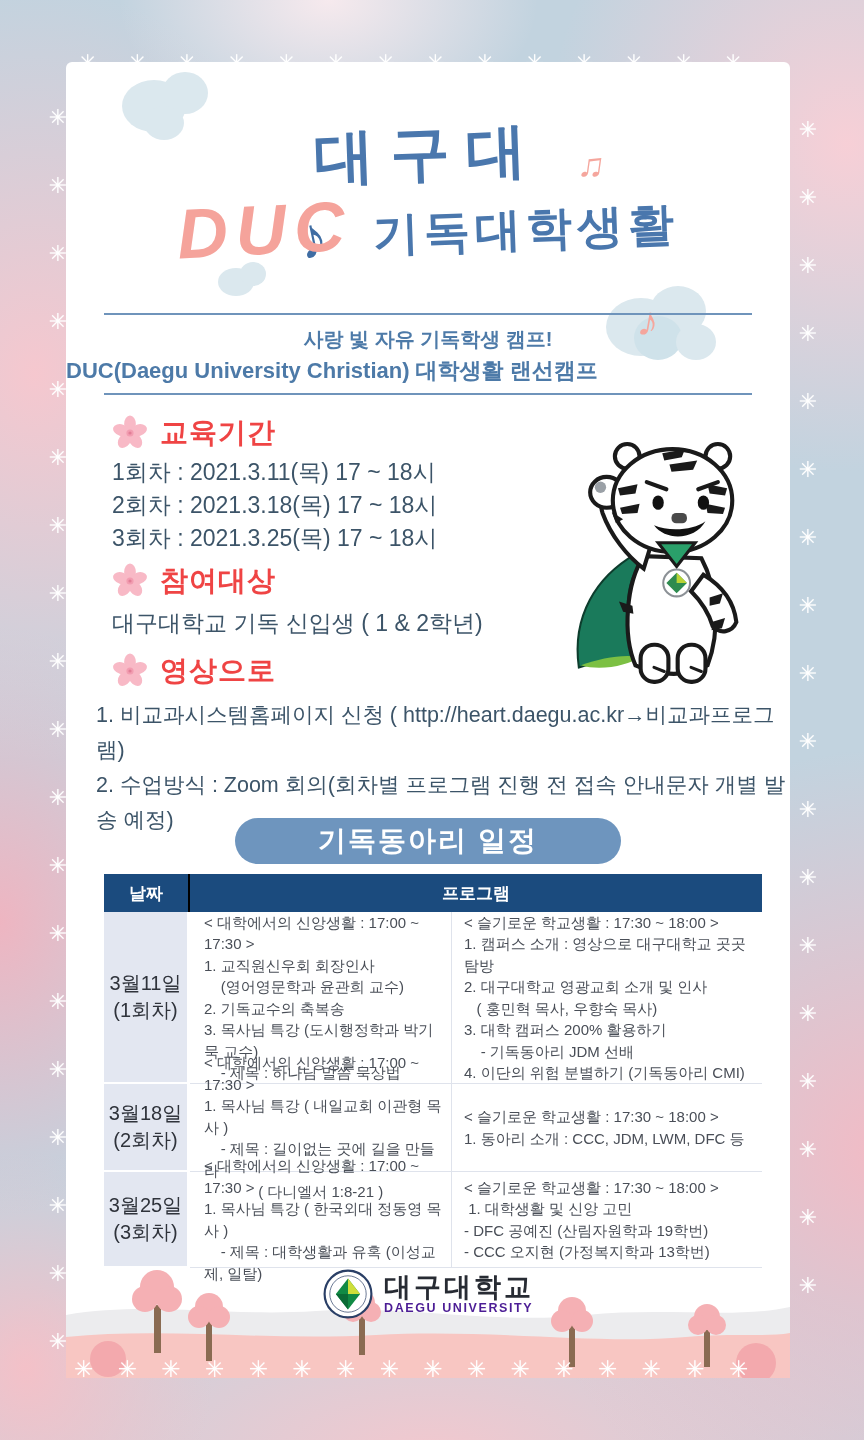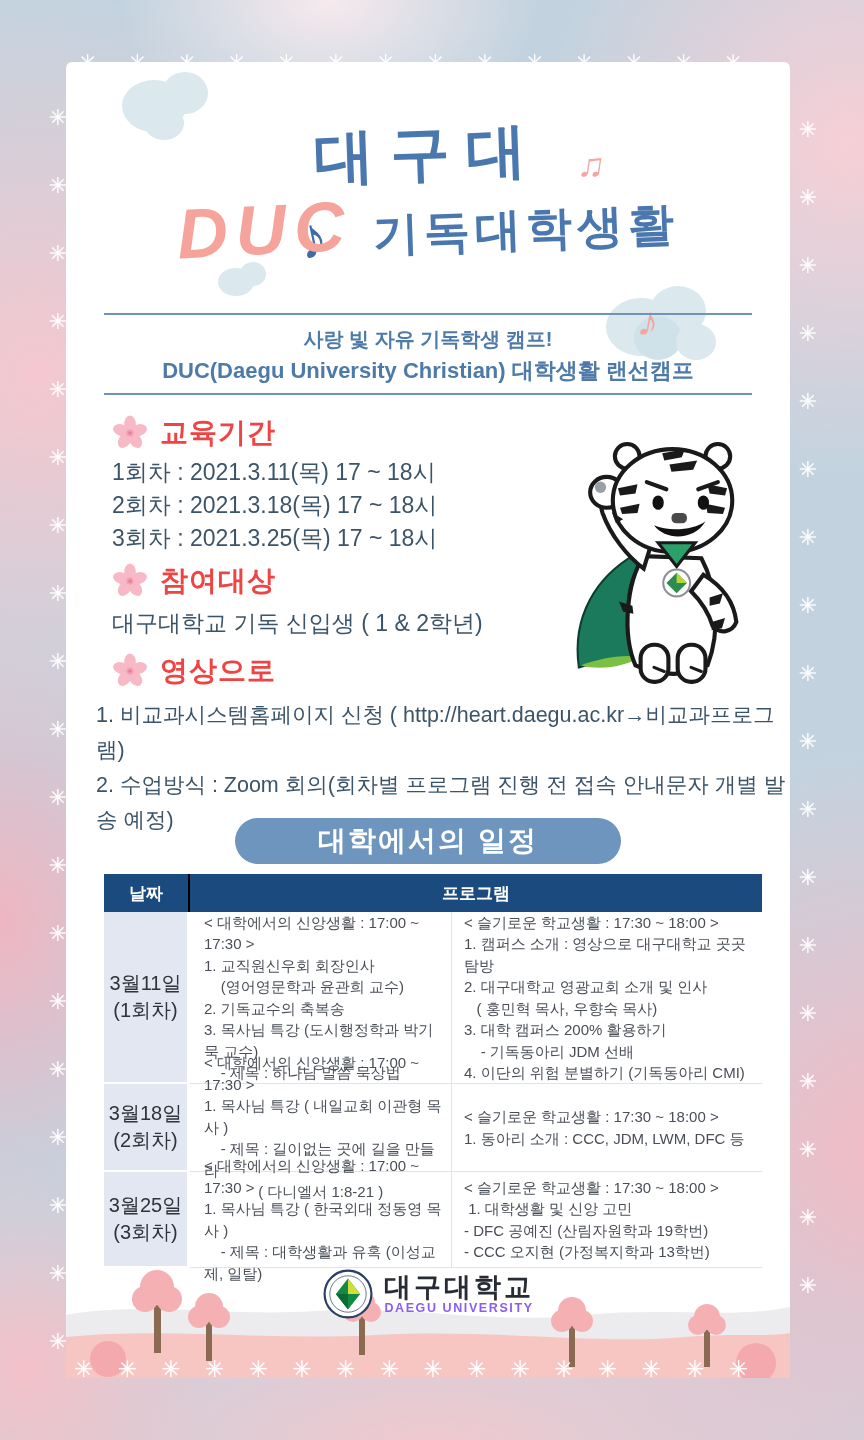--- a/index.html
+++ b/index.html
@@ -47,21 +47,21 @@
     color:#f5a39b;letter-spacing:8px;transform:rotate(-3deg);vertical-align:middle;
   }
   .title-rest{
     display:inline-block;font-size:46px;font-weight:bold;color:#4a77ad;
     letter-spacing:5px;margin-left:16px;transform:rotate(-2deg);vertical-align:middle;
   }
   .divider{position:absolute;left:38px;width:648px;height:0;border-top:2px solid #6f94bb;}
   .div-1{top:251px;} .div-2{top:331px;}
   .subtitle1{position:absolute;left:0;top:264px;width:100%;text-align:center;
     font-size:20px;font-weight:bold;color:#4d7aa8;}
-  .subtitle2{position:absolute;left:0;top:294px;width:100%;text-align:center;
+  .subtitle2{position:absolute;left:0;top:294px;width:100%;
     font-size:22px;font-weight:bold;color:#4d7aa8;}
 
   
   .section-head{position:absolute;display:flex;align-items:center;gap:12px;}
   .section-title{font-size:28px;font-weight:bold;color:#ef4444;letter-spacing:1px;}
   .sec-edu{left:46px;top:352px;}
   .sec-target{left:46px;top:500px;}
   .sec-apply{left:46px;top:590px;}
   .body-text{position:absolute;color:#3c5468;white-space:pre-wrap;}
   .edu-lines{left:46px;top:394px;font-size:23px;line-height:33px;}
@@ -94,21 +94,21 @@
     font-size:15px;color:#494e57;line-height:21.5px;white-space:pre-wrap;
     border-bottom:1px solid #dfe3ec;display:flex;align-items:center;
   }
   .td-left{border-right:1px solid #dfe3ec;padding:6px 4px 6px 14px;}
   .td-right{padding:6px 4px 6px 12px;}
 
   
   .footer-brand{position:absolute;left:0;top:1206px;width:100%;display:flex;
     align-items:center;justify-content:center;gap:10px;z-index:4;}
   .brand-text .kr{font-size:27px;font-weight:bold;color:#272b33;letter-spacing:3px;line-height:28px;}
-  .brand-text .en{font-size:12.5px;font-weight:bold;color:#8b5cf6;letter-spacing:1.6px;text-align:center;}
+  .brand-text .en{font-size:12.5px;font-weight:bold;color:#4c1d95;letter-spacing:1.6px;}
   .landscape{position:absolute;left:0;top:1201px;width:724px;height:115px;z-index:1;}
 </style>
 </head>
 <body>
 
 <div class="stars stars-row stars-top">✳ ✳ ✳ ✳ ✳ ✳ ✳ ✳ ✳ ✳ ✳ ✳ ✳ ✳</div>
 <div class="stars stars-col stars-left">✳
 ✳
 ✳
 ✳
@@ -267,21 +267,21 @@
     <polygon points="152,158 162,168 152,168" fill="#b9d435"></polygon>
 
     <path d="M184,182 L197,178 L194,188 L184,190 Z" fill="#1a1a1a"></path>
     <path d="M186,206 L199,202 L196,212 L186,214 Z" fill="#1a1a1a"></path>
     <path d="M109,190 L96,186 L100,196 L110,198 Z" fill="#1a1a1a"></path>
     <path d="M100,106 L89,99 L93,110 Z" fill="#1a1a1a"></path>
     <path d="M130,250 L140,254" stroke="#1a1a1a" stroke-width="3" stroke-linecap="round"></path>
     <path d="M166,250 L176,254" stroke="#1a1a1a" stroke-width="3" stroke-linecap="round"></path>
   </svg>
 
-  <div class="pill">대학에서의 일정</div>
+  <div class="pill">기독동아리 일정</div>
 
   <div class="table">
     <div class="th th-date">날짜</div>
     <div class="th th-prog">프로그램</div>
 
     <div class="td-date">3월11일
 (1회차)</div>
     <div class="td-prog td-left">&lt; 대학에서의 신앙생활 : 17:00 ~ 17:30 &gt;
 1. 교직원신우회 회장인사
     (영어영문학과 윤관희 교수)

